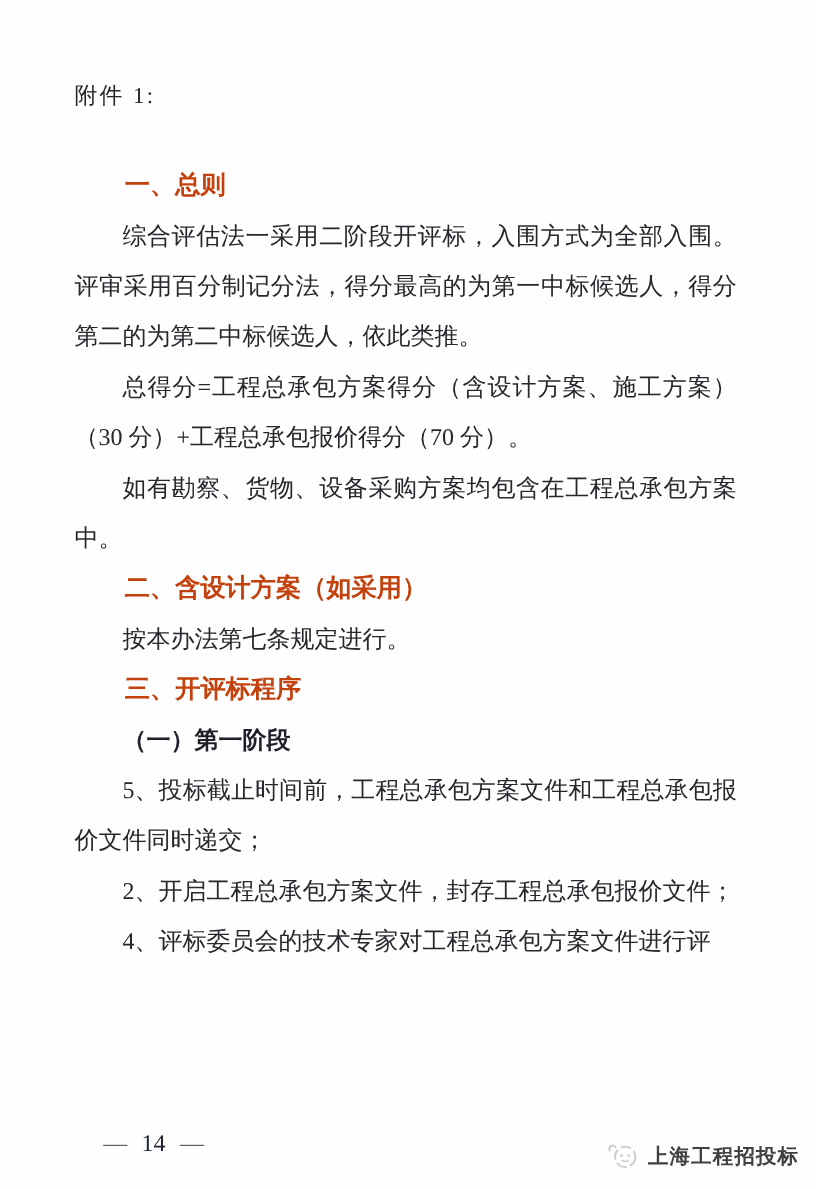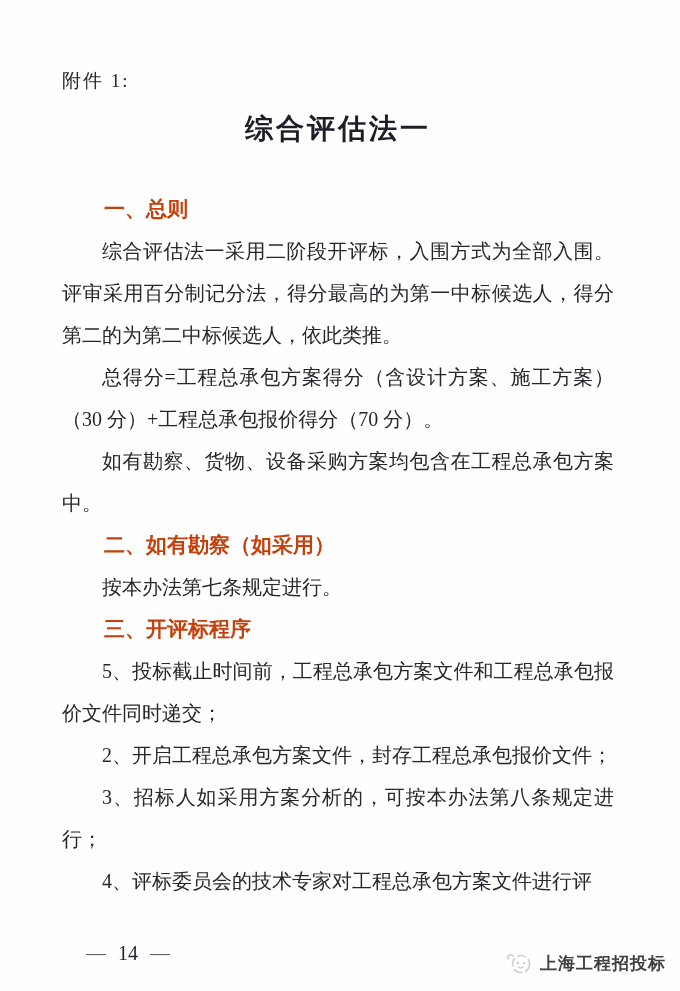--- a/index.html
+++ b/index.html
@@ -78,33 +78,32 @@
   }
   .watermark svg{display:block;}
 </style>
 </head>
 <body>
 
 <div class="page">
 
   <div class="attachment-label">附件 1:</div>
 
-  <div class="doc-title">综合评估法一</div>
 
   <div class="doc-body">
     <p class="block h1">一、总则</p>
     <p class="block para">综合评估法一采用二阶段开评标，入围方式为全部入围。评审采用百分制记分法，得分最高的为第一中标候选人，得分第二的为第二中标候选人，依此类推。</p>
     <p class="block para">总得分=工程总承包方案得分（含设计方案、施工方案）（30 分）+工程总承包报价得分（70 分）。</p>
     <p class="block para">如有勘察、货物、设备采购方案均包含在工程总承包方案中。</p>
-    <p class="block h1">二、如有勘察（如采用）</p>
+    <p class="block h1">二、含设计方案（如采用）</p>
     <p class="block para">按本办法第七条规定进行。</p>
     <p class="block h1">三、开评标程序</p>
+    <p class="block h2">（一）第一阶段</p>
     <p class="block para">5、投标截止时间前，工程总承包方案文件和工程总承包报价文件同时递交；</p>
     <p class="block para">2、开启工程总承包方案文件，封存工程总承包报价文件；</p>
-    <p class="block para">3、招标人如采用方案分析的，可按本办法第八条规定进行；</p>
     <p class="block para">4、评标委员会的技术专家对工程总承包方案文件进行评</p>
   </div>
 
   <div class="page-footer">
     <span class="dash">—</span><span>14</span><span class="dash">—</span>
   </div>
 
   <div class="watermark">
     <span>
       <svg width="30" height="24" viewBox="0 0 30 24" fill="none">

